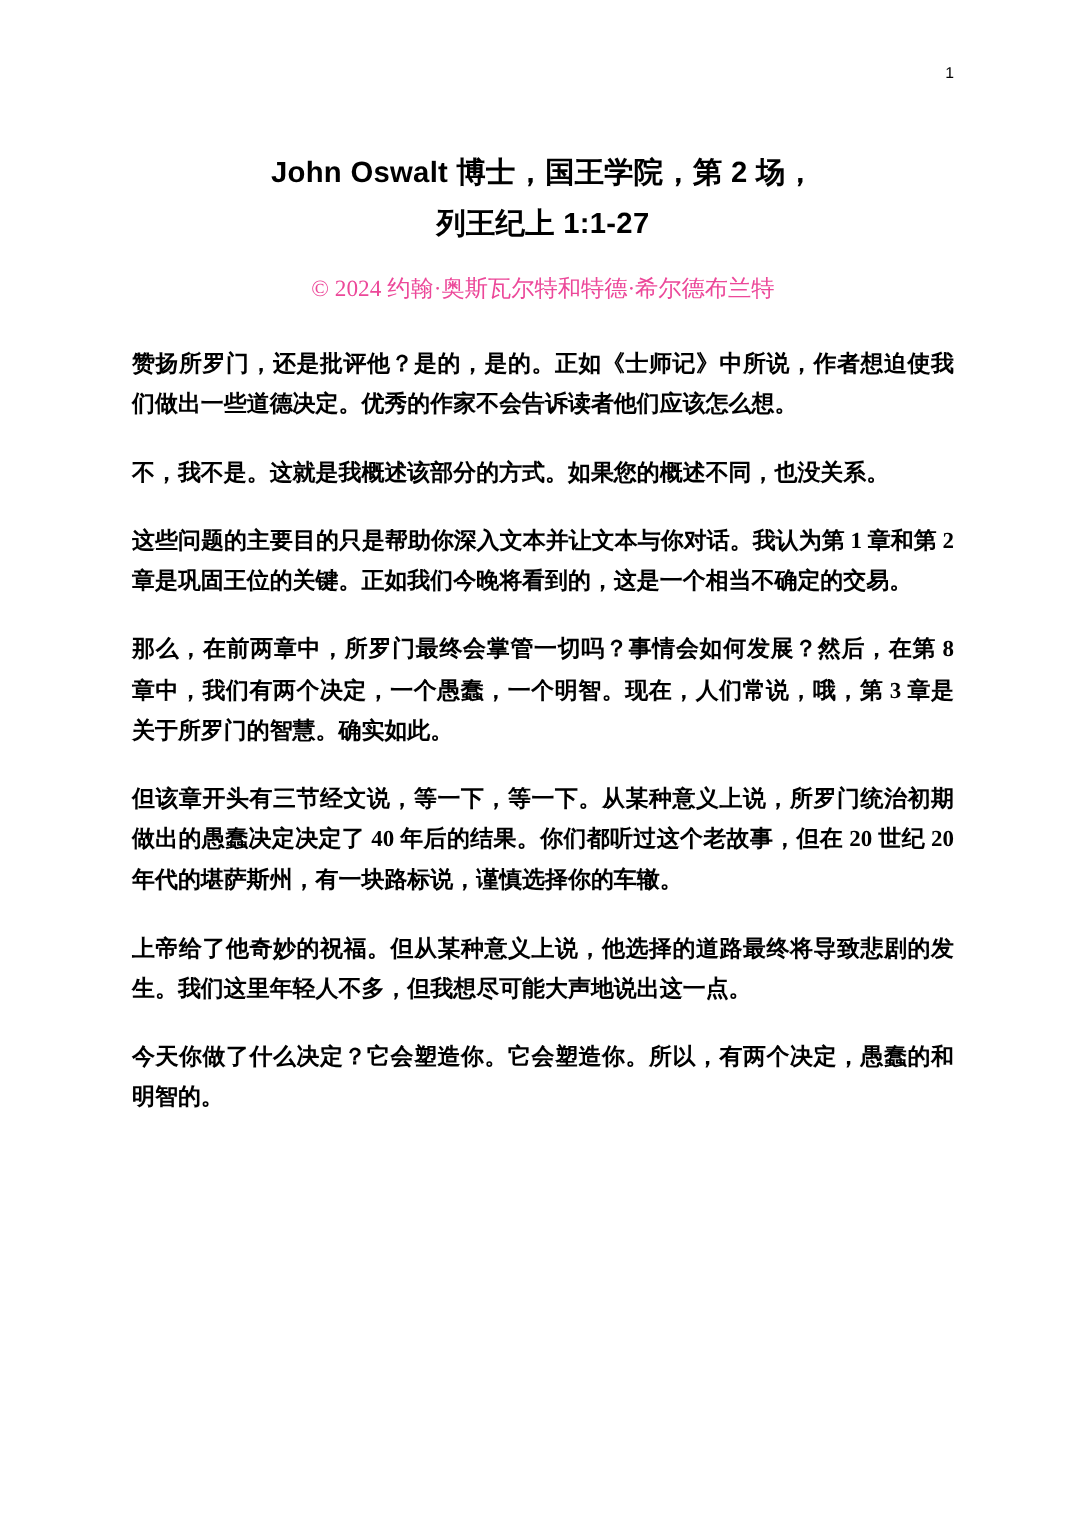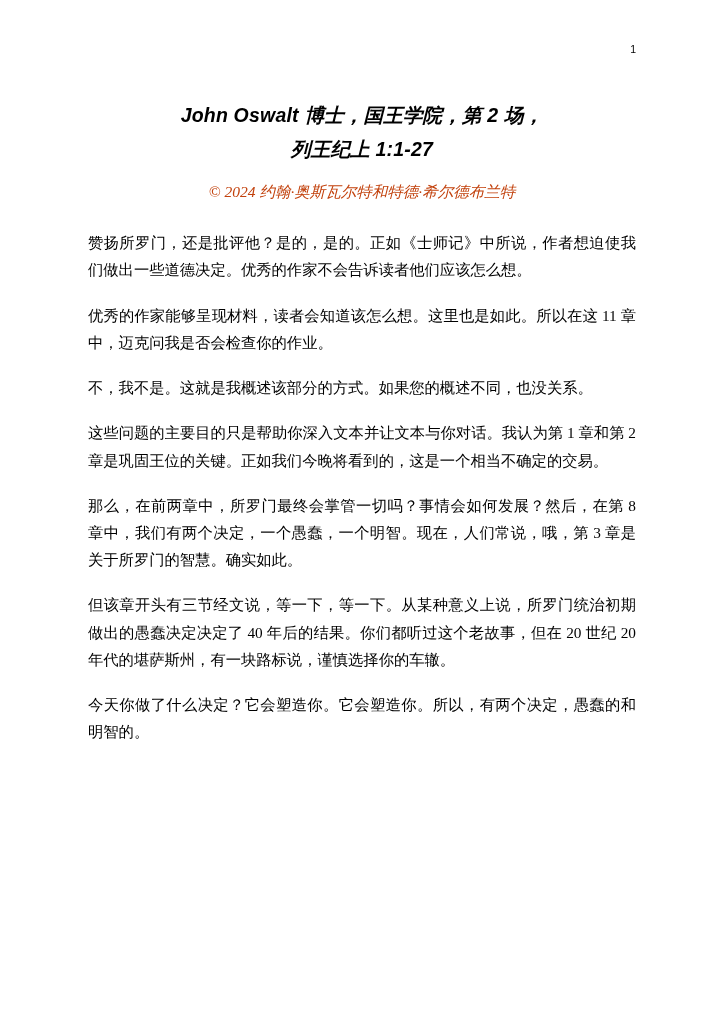--- a/index.html
+++ b/index.html
@@ -27,40 +27,39 @@
     top: 44px;
     right: 88px;
     font-size: 10.5px;
     font-family: "Liberation Sans", sans-serif;
     color: #000;
     line-height: 1;
   }
   .title-block {
     margin-top: 58px;
     text-align: center;
-    font-style: italic;
   }
   .title-line {
     font-family: "Liberation Sans", sans-serif;
     font-weight: bold;
     font-size: 19.5px;
     line-height: 1.75;
     letter-spacing: 0.2px;
     color: #000;
   }
   .copyright {
     text-align: center;
     font-size: 15.5px;
     margin-top: 16px;
     font-family: "Liberation Serif", serif;
-    color: #c2410c;
-    font-style: italic;
+    color: #ec4899;
   }
   .body-text {
     margin-top: 26px;
+    font-weight: bold;
   }
   .body-text p {
     margin: 0 0 18px 0;
     font-size: 15.3px;
     line-height: 1.78;
     text-align: justify;
     text-justify: inter-ideograph;
     color: #000;
   }
   .body-text p:last-child {
@@ -76,21 +75,21 @@
 
   <div class="title-block">
     <div class="title-line">John Oswalt 博士，国王学院，第 2 场，</div>
     <div class="title-line">列王纪上 1:1-27</div>
   </div>
 
   <div class="copyright">© 2024 约翰·奥斯瓦尔特和特德·希尔德布兰特</div>
 
   <div class="body-text">
     <p>赞扬所罗门，还是批评他？是的，是的。正如《士师记》中所说，作者想迫使我们做出一些道德决定。优秀的作家不会告诉读者他们应该怎么想。</p>
-    <p>优秀的作家能够呈现材料，读者会知道该怎么想。这里也是如此。所以在这 11 章中，迈克问我是否会检查你的作业。</p>
     <p>不，我不是。这就是我概述该部分的方式。如果您的概述不同，也没关系。</p>
     <p>这些问题的主要目的只是帮助你深入文本并让文本与你对话。我认为第 1 章和第 2 章是巩固王位的关键。正如我们今晚将看到的，这是一个相当不确定的交易。</p>
     <p>那么，在前两章中，所罗门最终会掌管一切吗？事情会如何发展？然后，在第 8 章中，我们有两个决定，一个愚蠢，一个明智。现在，人们常说，哦，第 3 章是关于所罗门的智慧。确实如此。</p>
     <p>但该章开头有三节经文说，等一下，等一下。从某种意义上说，所罗门统治初期做出的愚蠢决定决定了 40 年后的结果。你们都听过这个老故事，但在 20 世纪 20 年代的堪萨斯州，有一块路标说，谨慎选择你的车辙。</p>
+    <p>上帝给了他奇妙的祝福。但从某种意义上说，他选择的道路最终将导致悲剧的发生。我们这里年轻人不多，但我想尽可能大声地说出这一点。</p>
     <p>今天你做了什么决定？它会塑造你。它会塑造你。所以，有两个决定，愚蠢的和明智的。</p>
   </div>
 
 </div>
 
 </body></html>

